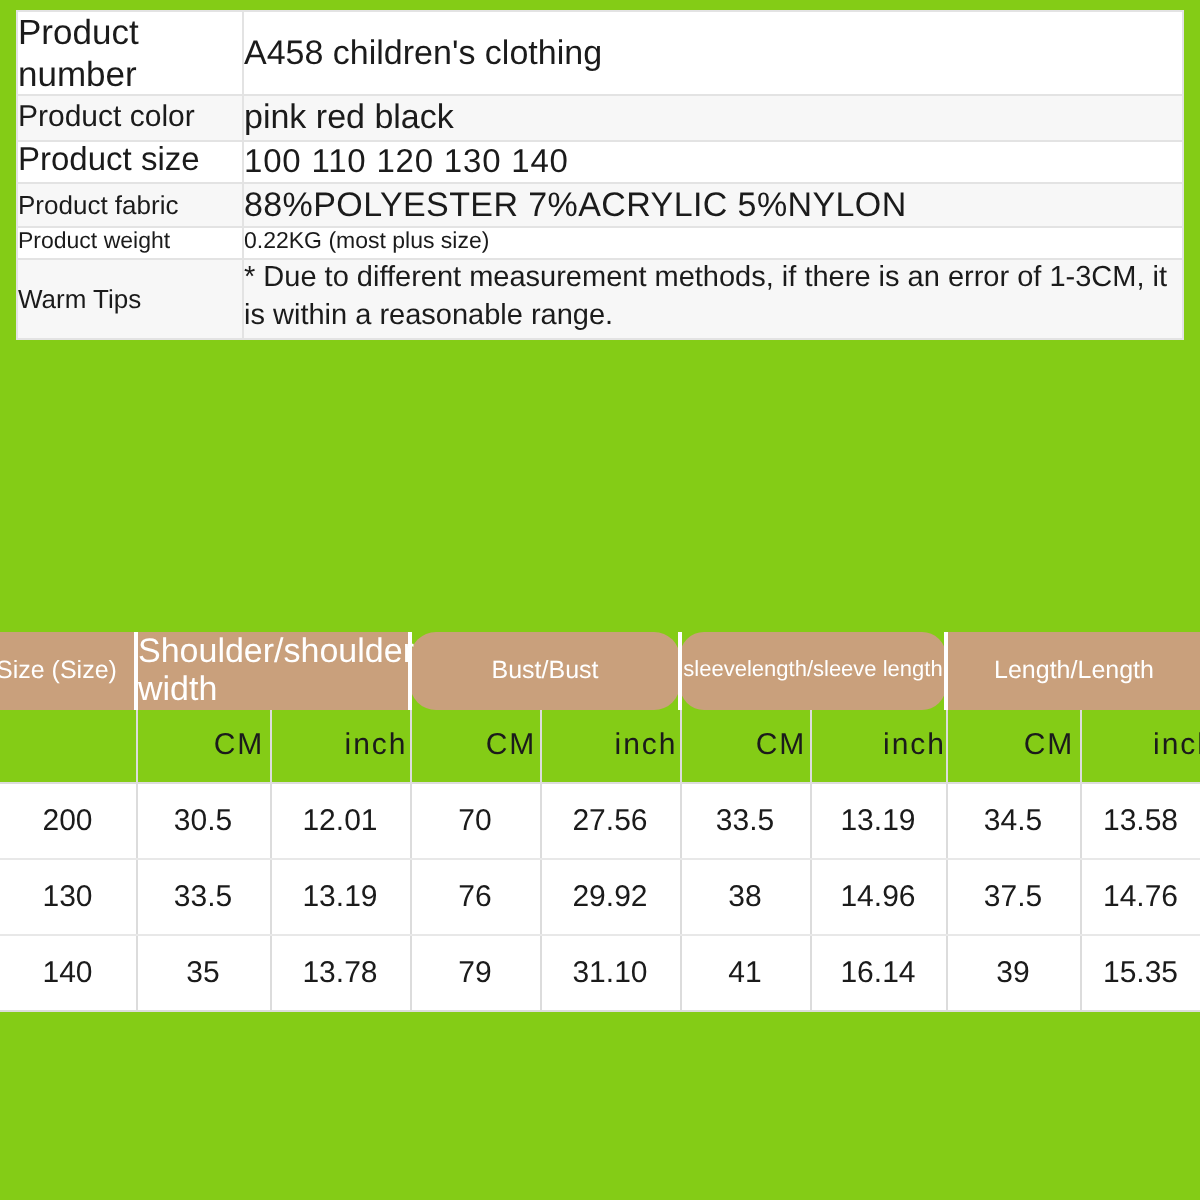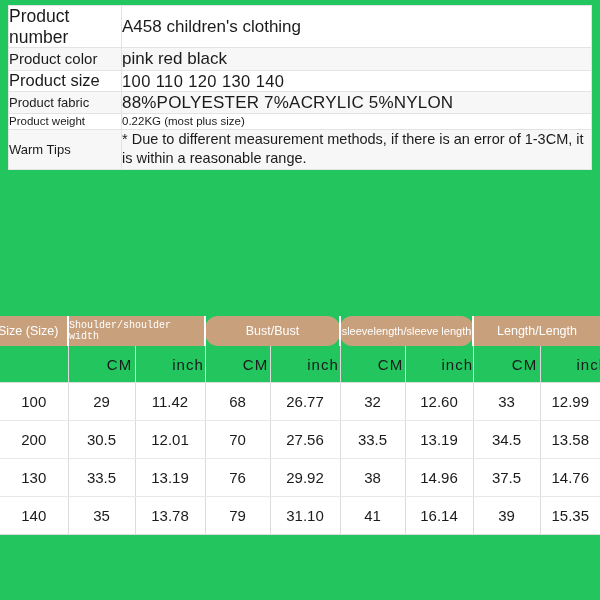--- a/index.html
+++ b/index.html
@@ -9,21 +9,21 @@
     height: 600px;
     background: #ffffff;
     font-family: "Liberation Sans", sans-serif;
     -webkit-font-smoothing: antialiased;
   }
 
   #page {
     position: relative;
     width: 600px;
     height: 600px;
-    background: #22c55e;
+    background: #84cc16;
     overflow: hidden;
   }
 
   
   .spec-table {
     position: absolute;
     left: 8px;
     top: 5px;
     width: 584px;
     border-collapse: collapse;
@@ -87,21 +87,21 @@
     line-height: 1.14;
     padding: 0 2px;
   }
   .grp-head:last-child { border-right: none; }
   .grp-size {
     text-align: left;
     padding-left: 0px;
     font-size: 12.5px;
     text-indent: -2px;
   }
-  .grp-shoulder { font-size: 10px; text-align: left; padding-left: 14px; font-family: Liberation Mono, monospace; }
+  .grp-shoulder { font-size: 17px; text-align: left; padding-left: 14px; }
   .grp-bust     { font-size: 12.5px; border-radius: 13px; }
   .grp-sleeve   { font-size: 11px; border-radius: 12px; }
   .grp-length   { font-size: 12.5px; }
 
   .unit-row td {
     height: 36px;
     text-align: center;
     vertical-align: middle;
     font-size: 15px;
     color: #1b1b1b;
@@ -189,31 +189,20 @@
           <td>CM</td>
           <td>inch</td>
           <td>CM</td>
           <td>inch</td>
           <td>CM</td>
           <td>inch</td>
         </tr>
     </thead>
     <tbody id="size-body">
         <tr class="data-row">
-          <td class="size-cell">100</td>
-          <td>29</td>
-          <td>11.42</td>
-          <td>68</td>
-          <td>26.77</td>
-          <td>32</td>
-          <td>12.60</td>
-          <td>33</td>
-          <td>12.99</td>
-        </tr>
-        <tr class="data-row">
           <td class="size-cell">200</td>
           <td>30.5</td>
           <td>12.01</td>
           <td>70</td>
           <td>27.56</td>
           <td>33.5</td>
           <td>13.19</td>
           <td>34.5</td>
           <td>13.58</td>
         </tr>

